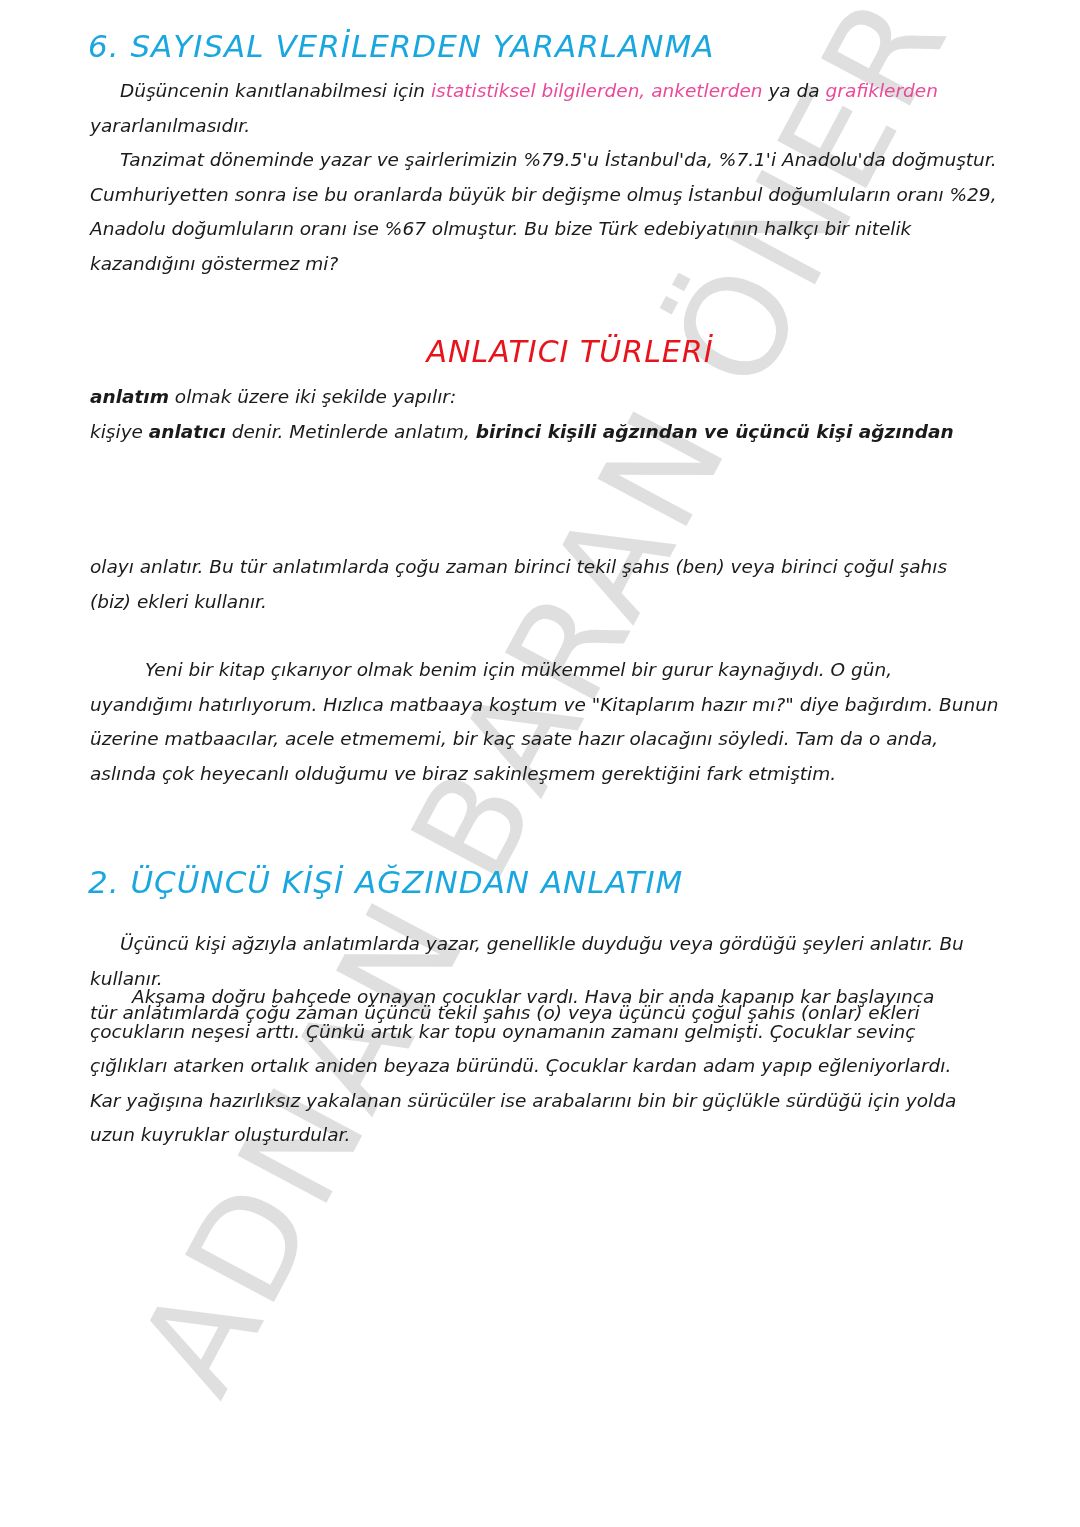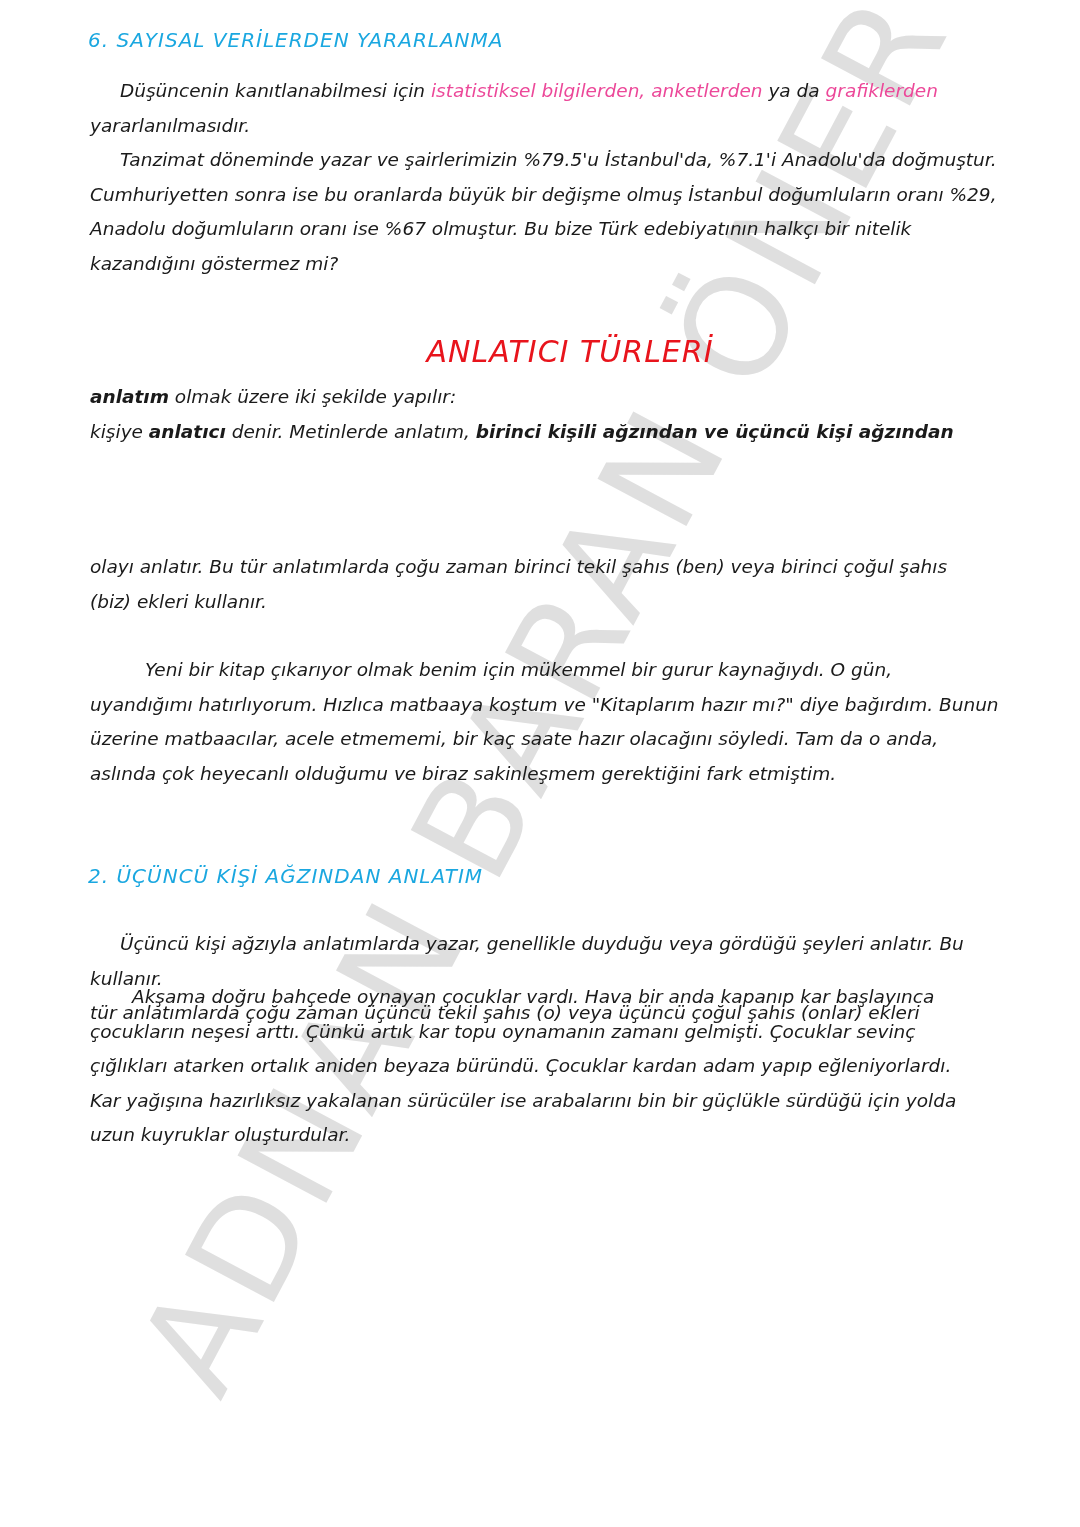--- a/index.html
+++ b/index.html
@@ -1,19 +1,19 @@
 <!DOCTYPE html>
 <html><head>
   <meta charset="utf-8">
   <style>
     html, body { margin: 0; padding: 0; background: #ffffff; }
     body { width: 1080px; height: 1527px; position: relative; overflow: hidden;
       font-family: "DejaVu Sans", sans-serif; color: #1a1a1a; }
     .page { position: absolute; left: 0; top: 0; width: 1080px; height: 1527px; }
-    .h-blue { position: absolute; left: 88px; font-size: 20px; font-style: italic; color: #1aa7e0;
+    .h-blue { position: absolute; left: 88px; font-size: 31px; font-style: italic; color: #1aa7e0;
       letter-spacing: 1px; font-family: "DejaVu Sans", sans-serif; font-weight: normal; white-space: nowrap; }
     .h-red { position: absolute; left: 0; width: 1140px; text-align: center; font-size: 30px; font-style: italic;
       color: #e8141c; letter-spacing: 1px; font-family: "DejaVu Sans", sans-serif; white-space: nowrap; }
     .para { position: absolute; left: 90px; width: 960px; font-size: 18.5px; font-style: italic;
       line-height: 34.5px; font-family: "DejaVu Sans", sans-serif; color: #1a1a1a; }
     .para .line { display: block; white-space: nowrap; }
     .ind1 { padding-left: 30px; }
     .ind2 { padding-left: 55px; }
     .ind3 { padding-left: 42px; }
     .red { color: #ec4899; font-weight: normal; }

